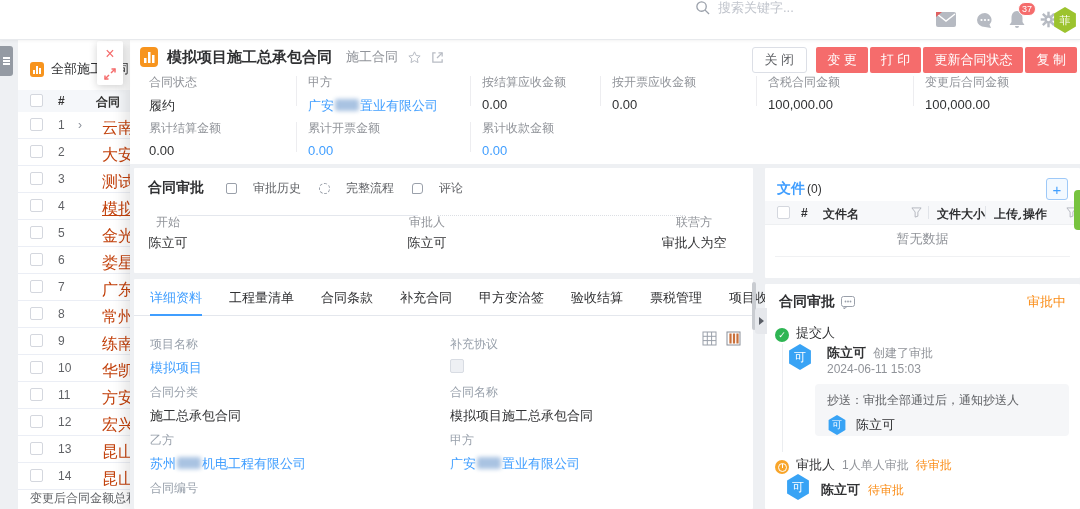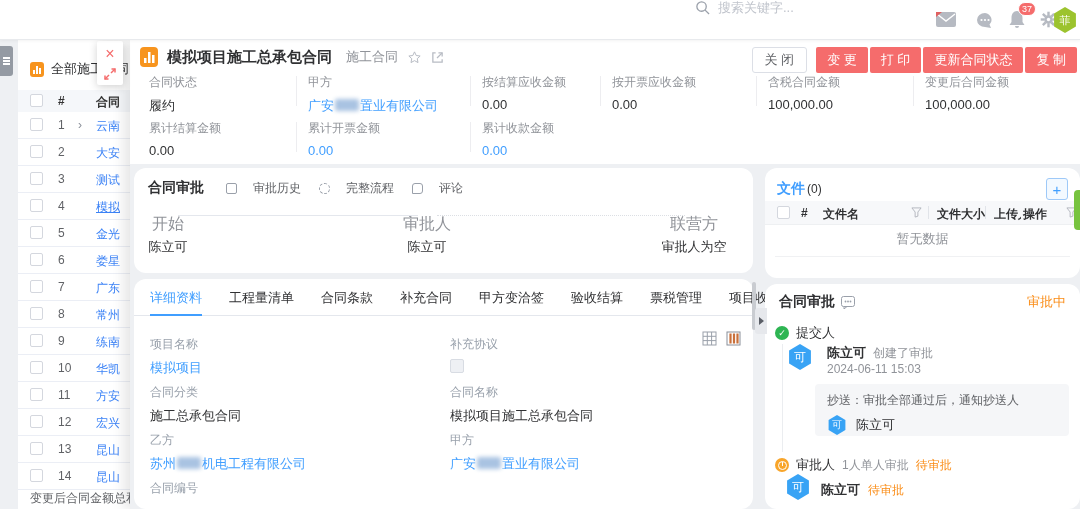--- a/index.html
+++ b/index.html
@@ -25,21 +25,21 @@
   .lp-thead{position:absolute;top:50px;left:0;right:0;height:22px;background:#f5f7fa;font-size:12px;font-weight:bold;color:#333}
   .lp-thead .cb{position:absolute;left:12px;top:4px}
   .col-idx{position:absolute;left:40px;top:4px}
   .col-name{position:absolute;left:78px;top:4px;white-space:nowrap}
   .lp-rows{position:absolute;top:72px;left:0;right:0}
   .lrow{height:27px;border-bottom:1px solid #ebeef5;position:relative}
   .lrow .cb{position:absolute;left:12px;top:6px}
   .lnum{position:absolute;left:40px;top:6px;font-size:12px;color:#606266}
   .lexp{display:none;position:absolute;left:60px;top:6px;color:#8a8f99;font-size:12px;cursor:pointer}
   .lexp.show{display:block}
-  .llink{position:absolute;left:78px;top:6px;font-size:12px;color:#3b82f6;white-space:nowrap;text-decoration:none;cursor:pointer}
+  .llink{position:absolute;left:84px;top:6px;font-size:16px;color:#c2410c;white-space:nowrap;text-decoration:none;cursor:pointer}
   .llink.active{text-decoration:underline}
   .lp-footer{position:absolute;top:450px;left:12px;font-size:12px;color:#606266;white-space:nowrap}
   
   .float-ctrl{position:absolute;left:97px;top:41px;width:26px;height:44px;background:#fff;box-shadow:0 2px 8px rgba(0,0,0,.18);border-radius:2px;z-index:30;display:flex;flex-direction:column;align-items:center;justify-content:space-evenly}
   .fc-x{color:#f56c6c;font-size:16px;line-height:1;cursor:pointer}
   .fc-btn{cursor:pointer;display:flex}
   
   .detail{position:absolute;left:130px;top:40px;width:950px;height:469px;background:#eef0f3;z-index:10;box-shadow:-6px 0 12px rgba(0,0,0,.10)}
   .d-head{position:absolute;left:0;top:0;width:950px;height:124px;background:#fff}
   .d-titlerow{display:flex;align-items:center;height:34px;padding-left:10px;gap:9px}
@@ -56,21 +56,21 @@
   .r1 .sfield:nth-of-type(1){left:19px}.r1 .sfield:nth-of-type(2){left:178px}.r1 .sfield:nth-of-type(3){left:352px}
   .r1 .sfield:nth-of-type(4){left:482px}.r1 .sfield:nth-of-type(5){left:638px}.r1 .sfield:nth-of-type(6){left:795px}
   .r2 .sfield:nth-of-type(1){left:19px}.r2 .sfield:nth-of-type(2){left:178px}.r2 .sfield:nth-of-type(3){left:352px}
   .r1 .sfield:nth-of-type(n+2)::before,.r2 .sfield:nth-of-type(n+2)::before{content:"";position:absolute;left:-12px;top:2px;height:30px;width:1px;background:#ededf0}
   .slabel{font-size:12px;color:#909399;white-space:nowrap}
   .svalue{font-size:13px;color:#303133;margin-top:6px;white-space:nowrap}
   .svalue.link span{color:#409eff}
   .mask{display:none}
   .mask.show{display:inline-block;width:24px;height:12px;border-radius:2px;background:#a9c3e2;filter:blur(2px);vertical-align:-1px;margin:0 1px}
   
-  .card{position:absolute;background:#fff;border-radius:12px}
+  .card{position:absolute;background:#fff;border-radius:1px}
   .card-flow{left:4px;top:128px;width:619px;height:105px}
   .card-form{left:4px;top:239px;width:619px;height:230px}
   .card-files{left:635px;top:128px;width:315px;height:110px}
   .card-log{left:635px;top:244px;width:315px;height:225px}
   
   .cf-head{display:flex;align-items:center;padding:11px 14px 0}
   .cf-head h2,.log-head h2{font-size:14px;font-weight:bold;color:#303133}
   .cf-links{display:flex;gap:18px;margin-left:22px}
   .cf-link{font-size:12px;color:#606266;display:flex;align-items:center;gap:16px;cursor:pointer}
   .mini-ic{width:11px;height:11px;border:1px solid #9aa0aa;border-radius:2px;display:inline-block}
@@ -78,21 +78,21 @@
   .mini-ic.comment-icon{border-radius:3px 3px 3px 0}
   .steps .step{position:absolute;top:40px;width:120px;margin-left:-60px;text-align:center}
   .steps .step:nth-of-type(1){left:34px}.steps .step:nth-of-type(2){left:293px}.steps .step:nth-of-type(3){left:560px}
   .dot{width:15px;height:15px;border-radius:50%;margin:0 auto;position:relative}
   .step.done .dot{background:#2eb553}
   .step.done .dot::before{content:"✓";position:absolute;inset:0;color:#fff;font-size:9px;line-height:15px;text-align:center}
   .step.current .dot{background:#f8a52a}
   .step.todo .dot{background:#d9dce1}
   .step.current .dot::before,.step.todo .dot::before{content:"";position:absolute;inset:3px;border:1px solid #fff;border-radius:50%}
   .step.current .dot::after,.step.todo .dot::after{content:"";position:absolute;left:7px;top:4px;width:1px;height:4px;background:#fff}
-  .s-label{margin-top:6px;font-size:16px;color:#909399}
+  .s-label{margin-top:6px;font-size:12px;color:#909399}
   .s-name{margin-top:3px;font-size:13px;color:#303133}
   .sline{position:absolute;top:47px;border-top:1px solid #e4e7ed}
   .l1{left:44px;width:240px}
   .l2{left:303px;width:248px;border-top-style:dotted;border-top-color:#dcdfe4}
   
   .tabs{display:flex;gap:27px;padding:0 16px;height:37px;align-items:center;border-bottom:1px solid #e4e7ed}
   .tab{font-size:13px;color:#303133;height:37px;line-height:37px;position:relative;white-space:nowrap;cursor:pointer}
   .tab.active{color:#409eff}
   .tab.active::after{content:"";position:absolute;left:0;right:0;bottom:0;height:2px;background:#409eff}
   .view-ics{position:absolute;right:12px;top:52px;display:flex;gap:9px}
@@ -119,21 +119,21 @@
   .fsep{position:absolute;top:5px;width:1px;height:13px;background:#e1e4e9}
   .sep1{left:163px}.sep2{left:220px}
   .fh-up{position:absolute;left:229px;top:5px;width:27px;overflow:hidden;white-space:nowrap}
   .fh-op{position:absolute;left:258px;top:5px}
   .files-empty{position:absolute;top:62px;left:0;right:0;text-align:center;font-size:13px;color:#909399}
   .files-hr{position:absolute;top:88px;left:10px;right:10px;border-top:1px solid #f0f1f3}
   
   .log-head{display:flex;align-items:center;padding:9px 14px 0;gap:6px}
   .log-status{margin-left:auto;color:#fa8c16;font-size:13px}
   .log-vline{position:absolute;left:17px;top:60px;height:108px;width:1px;background:#ebedf0}
-  .log-sec{position:absolute;left:10px;display:flex;align-items:center;gap:7px;font-size:13px;color:#303133}
+  .log-sec{position:absolute;left:10px;display:flex;align-items:flex-end;gap:7px;font-size:13px;color:#303133}
   .sec1{top:40px}.sec2{top:172px}
   .sdot{width:14px;height:14px;border-radius:50%;position:relative;flex:none}
   .done-dot{background:#2eb553}
   .done-dot::before{content:"✓";position:absolute;inset:0;color:#fff;font-size:9px;line-height:14px;text-align:center}
   .clock-dot{background:#f8a52a}
   .clock-dot::before{content:"";position:absolute;inset:2.5px;border:1px solid #fff;border-radius:50%}
   .clock-dot::after{content:"";position:absolute;left:6.5px;top:4px;width:1px;height:3.5px;background:#fff}
   .gray12{color:#909399;font-size:12px}
   .orange12{color:#fa8c16;font-size:12px}
   .av1{position:absolute;left:22px;top:60px;width:26px;height:26px;font-size:12px}

